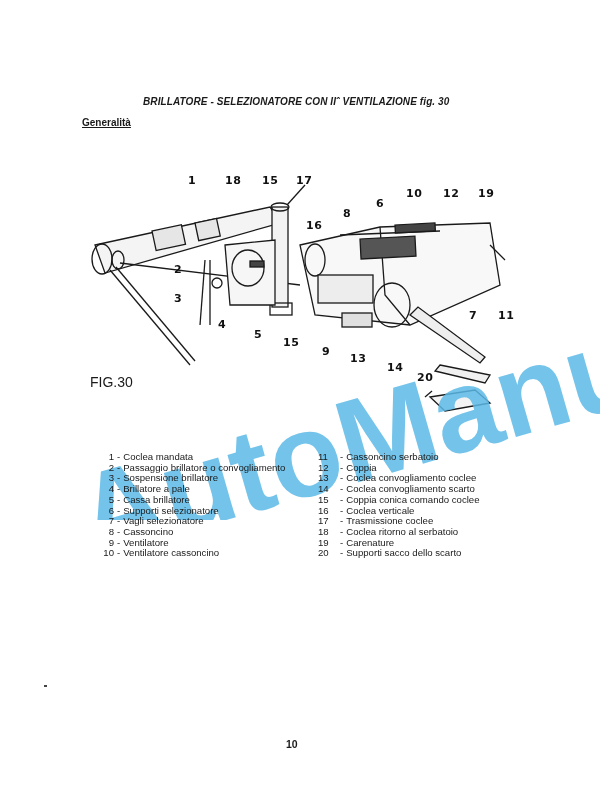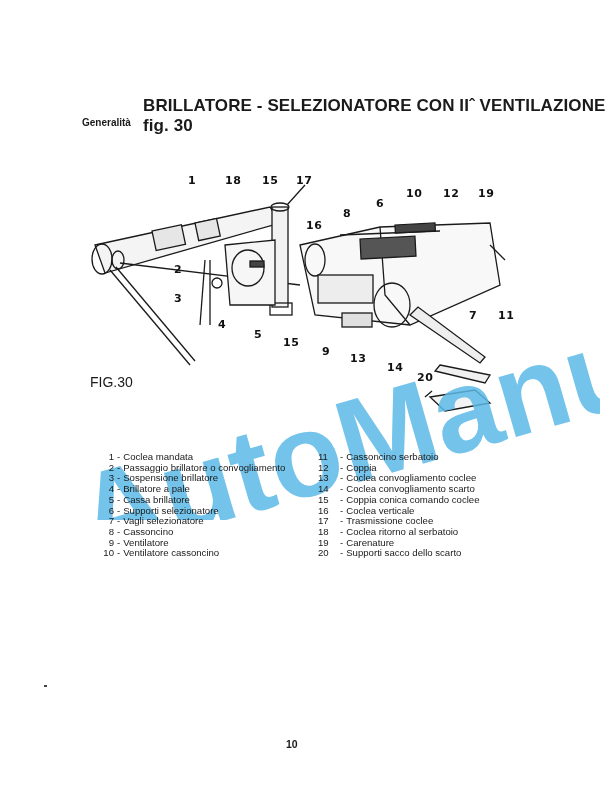--- a/index.html
+++ b/index.html
@@ -1,19 +1,19 @@
 <!DOCTYPE html>
 <html><head>
 <meta charset="utf-8">
 <style>
   html, body { margin:0; padding:0; background:#ffffff; }
   body { width:612px; height:792px; position:relative; overflow:hidden;
          font-family:"Liberation Sans", sans-serif; color:#1a1a1a; }
-  .title { position:absolute; left:143px; top:96px; font-size:17px; font-weight:bold; letter-spacing:0.1px; }
-  .subtitle { position:absolute; left:82px; top:117px; font-size:10px; font-weight:bold; }
+  .title { position:absolute; left:143px; top:96px; font-size:10px; font-weight:bold; letter-spacing:0.1px;font-style:italic; }
+  .subtitle { position:absolute; left:82px; top:117px; font-size:10px; font-weight:bold;text-decoration:underline; }
   .fig-label { position:absolute; left:90px; top:374px; font-size:14px; }
   .figure { position:absolute; left:80px; top:165px; width:490px; height:250px; }
   .callout { position:absolute; font-family:"DejaVu Sans", sans-serif; font-weight:bold; font-size:11px; color:#111; letter-spacing:0.5px; }
   .legend { position:absolute; top:452px; font-size:9.6px; line-height:10.7px; }
   .legend.left { left:98px; }
   .legend.right { left:318px; }
   .legend-row { display:flex; white-space:nowrap; }
   .legend-row .num { width:16px; text-align:right; margin-right:3px; }
   .legend-row .dash { margin-right:3px; }
   .legend.right .legend-row .num { width:14px; text-align:left; margin-right:8px; }

